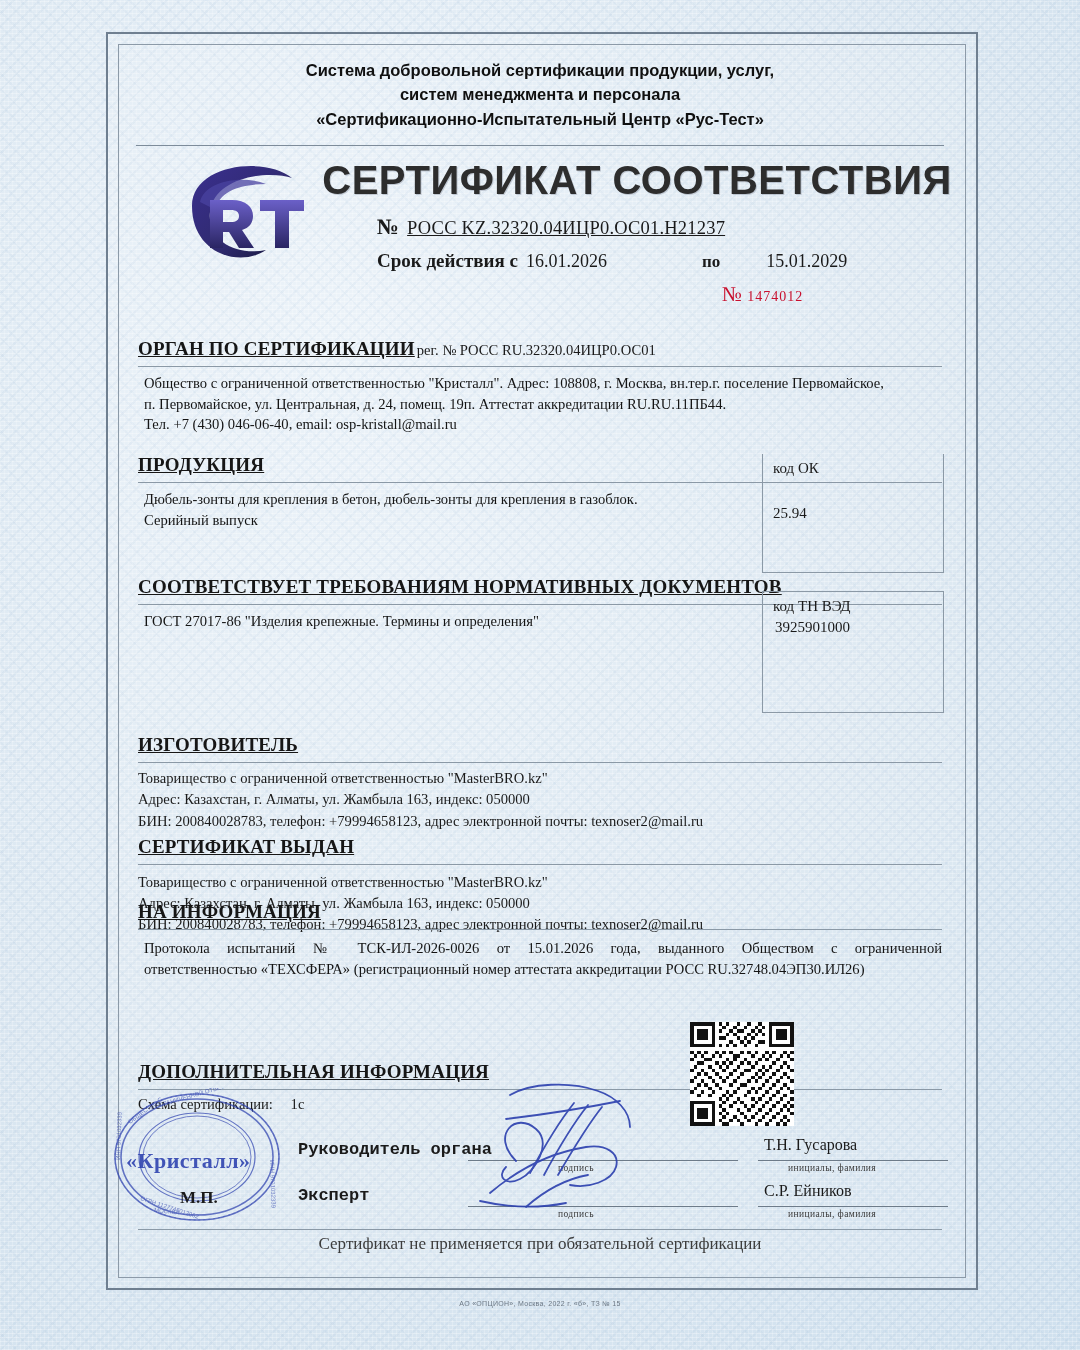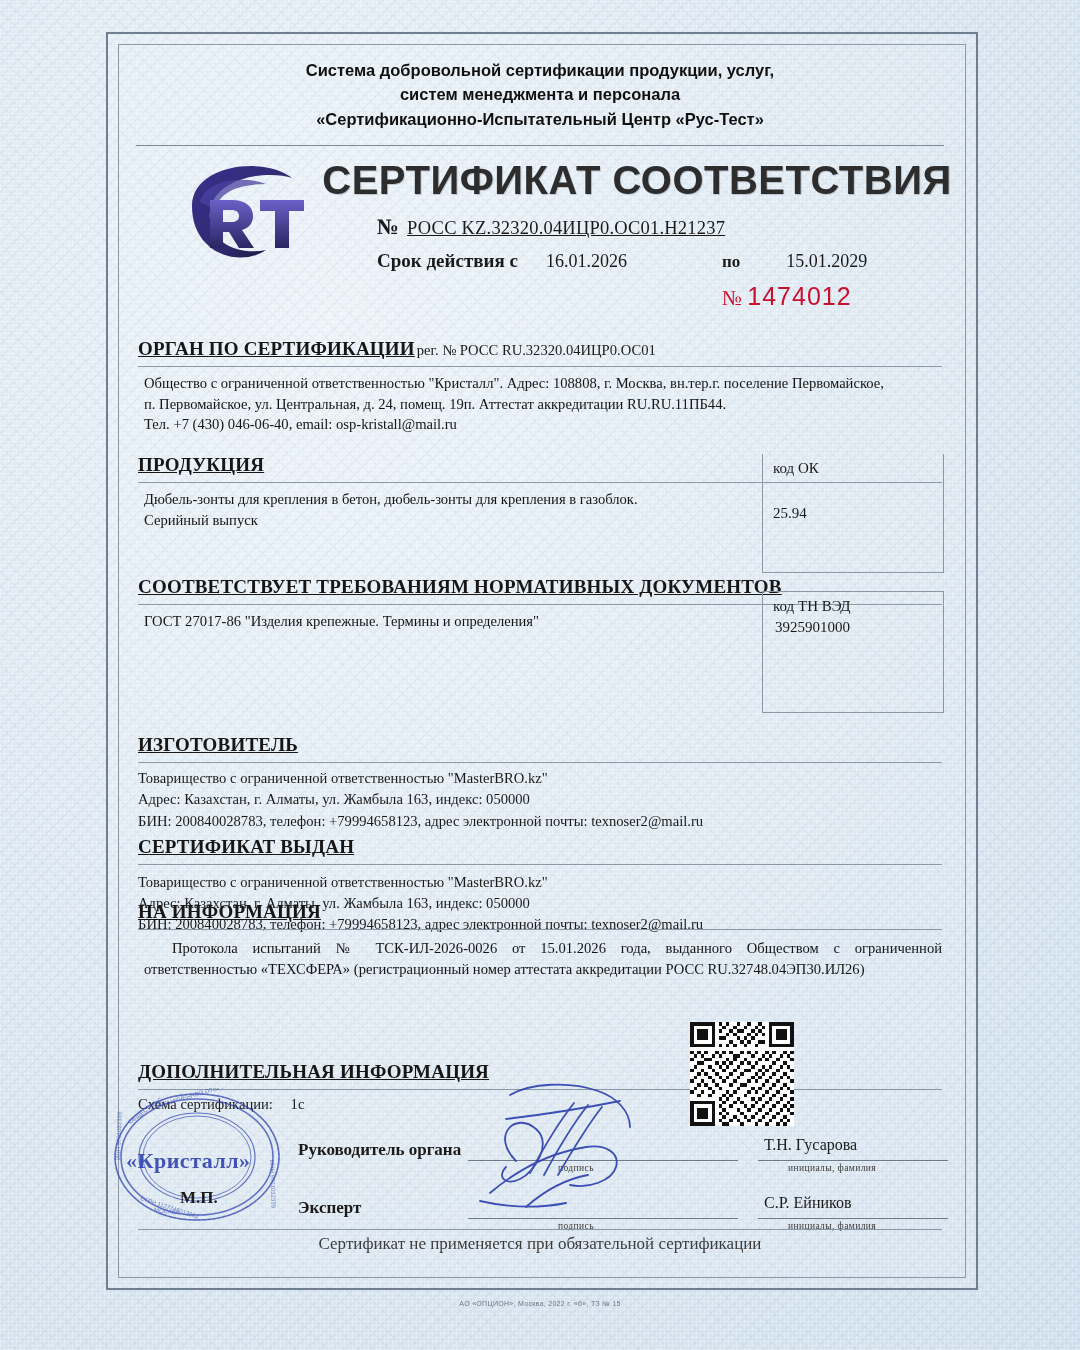--- a/index.html
+++ b/index.html
@@ -121,34 +121,34 @@
     text-decoration: underline;
   }
 
   .valid-line {
     position: absolute;
     left: 255px;
     top: 104px;
     font-size: 19px;
   }
   .valid-line b { font-weight: bold; }
-  .valid-line .d1 { margin-left: 28px; font-size: 18px; }
+  .valid-line .d1 { margin-left: 8px; font-size: 18px; }
   .valid-line .po { margin-left: 95px; font-weight: bold; font-size: 17px;}
   .valid-line .d2 { margin-left: 46px; font-size: 18px; }
 
   .blank-no {
     position: absolute;
     left: 600px;
     top: 136px;
     color: #c8102e;
     font-size: 21px;
     font-family: "Liberation Serif", serif;
   }
   .blank-no .n { font-weight: normal; }
-  .blank-no .v { font-family: Liberation Sans, sans-serif; letter-spacing: 1px; font-size: 25px;}
+  .blank-no .v { font-family: Liberation Serif, serif; letter-spacing: 1px; font-size: 14px;}
   .sect-title {
     font-family: "Liberation Serif", serif;
     font-weight: bold;
     font-size: 19px;
     letter-spacing: 0.2px;
     color: #161616;
     text-decoration: underline;
   }
   .body-text {
     font-size: 14.6px;
@@ -203,21 +203,21 @@
   .justify { text-align: justify; }
 
   .addinfo-block { position: absolute; left: 16px; top: 1015px; width: 804px; }
   .scheme { font-size: 14.6px; margin-top: 6px; }
 
   
   .sig-area { position: absolute; left: 16px; top: 1090px; width: 804px; height: 100px; }
   .sig-row { position: relative; height: 46px; }
   .sig-label {
     position: absolute; left: 160px; top: 4px;
-    font-family: Liberation Serif, serif;
+    font-family: Liberation Mono, monospace;
     font-weight: bold; font-size: 17px;
   }
   .sig-line {
     position: absolute; top: 24px; height: 0;
     border-bottom: 1px solid #6d7b89;
   }
   .sig-line.a { left: 330px; width: 270px; }
   .sig-line.b { left: 620px; width: 190px; }
   .sig-cap {
     position: absolute; top: 27px;
@@ -413,21 +413,21 @@
         <div>Товарищество с ограниченной ответственностью "MasterBRO.kz"</div>
         <div>Адрес: Казахстан, г. Алматы, ул. Жамбыла 163, индекс: 050000</div>
         <div>БИН: 200840028783, телефон: +79994658123, адрес электронной почты: texnoser2@mail.ru</div>
       </div>
     </div>
 
     <div class="basis-block">
       <div class="sect-title">НА ИНФОРМАЦИЯ</div>
       <hr class="rule">
       <div class="body-text indent justify" style="margin-top:8px">
-        <div style="text-align:justify; text-align-last:justify;margin-left:28px;">Протокола испытаний № ТСК-ИЛ-2026-0026 от 15.01.2026 года, выданного Обществом с ограниченной</div>
+        <div style="text-align:justify; text-align-last:justify;">Протокола испытаний № ТСК-ИЛ-2026-0026 от 15.01.2026 года, выданного Обществом с ограниченной</div>
         <div>ответственностью «ТЕХСФЕРА» (регистрационный номер аттестата аккредитации РОСС RU.32748.04ЭП30.ИЛ26)</div>
       </div>
     </div>
 
     <div class="addinfo-block">
       <div class="sect-title">ДОПОЛНИТЕЛЬНАЯ ИНФОРМАЦИЯ</div>
       <hr class="rule">
       <div class="scheme indent">
         <span>Схема сертификации:</span>
         <span style="margin-left:14px">1с</span>
@@ -436,21 +436,21 @@
 
     <div class="sig-area">
       <div class="sig-row">
         <div class="sig-label">Руководитель органа</div>
         <div class="sig-line a"></div>
         <div class="sig-cap a">подпись</div>
         <div class="sig-line b"></div>
         <div class="sig-name">Т.Н. Гусарова</div>
         <div class="sig-cap b">инициалы, фамилия</div>
       </div>
-      <div class="sig-row" style="margin-top:12px">
+      <div class="sig-row" style="">
         <div class="sig-label">Эксперт</div>
         <div class="sig-line a"></div>
         <div class="sig-cap a">подпись</div>
         <div class="sig-line b"></div>
         <div class="sig-name">С.Р. Ейников</div>
         <div class="sig-cap b">инициалы, фамилия</div>
       </div>
     </div>
 
     <div class="top-rule-foot"></div>

